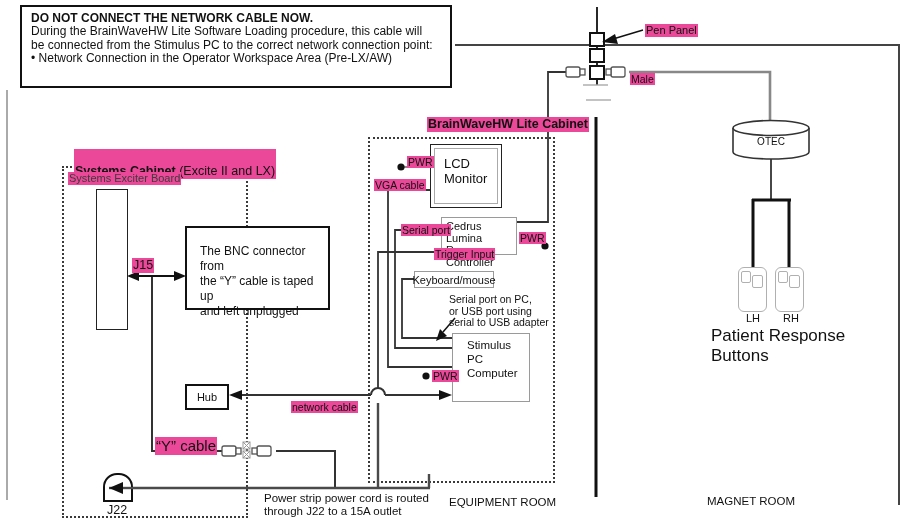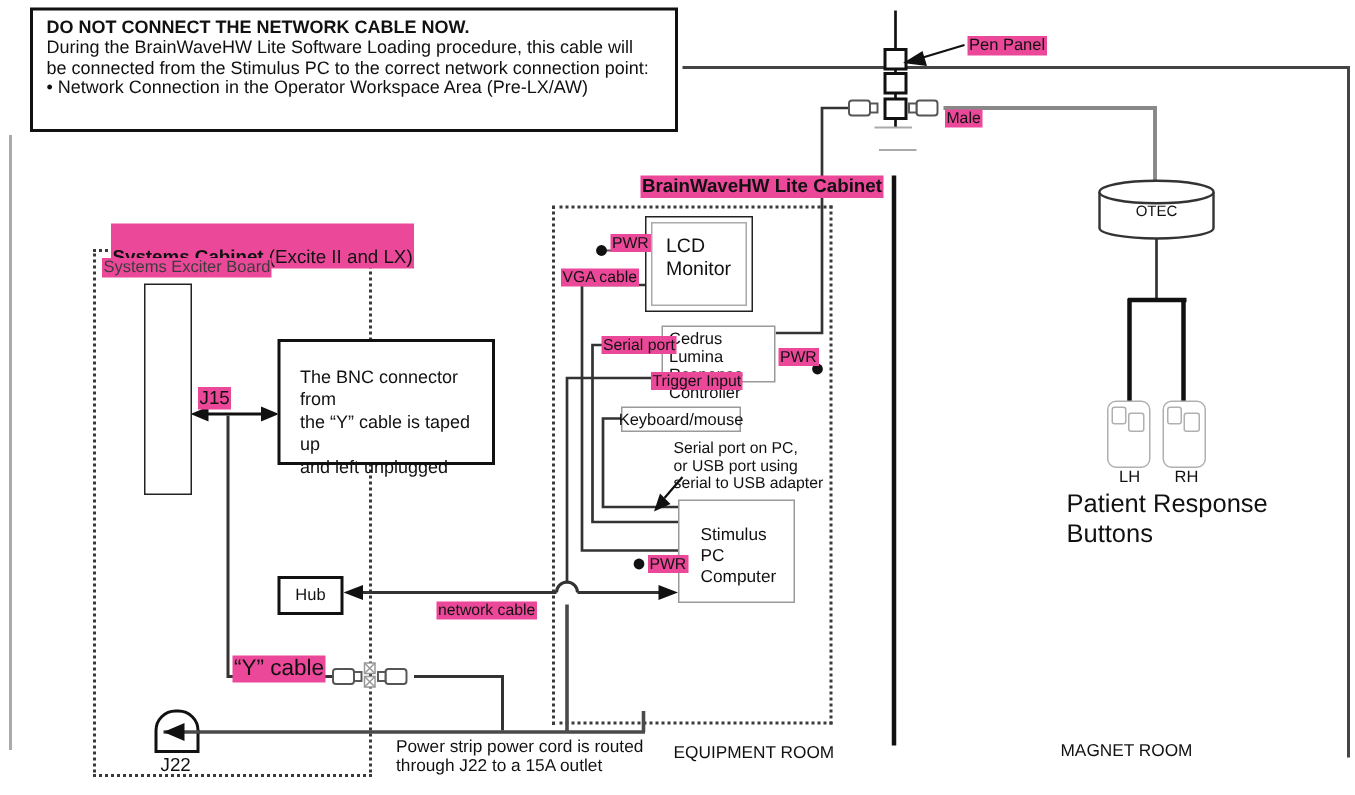--- a/index.html
+++ b/index.html
@@ -156,21 +156,21 @@
   <div class="lbl" style="left:398px;top:248px;font-size:10.5px;margin-left:36px;">Trigger Input</div>
 
   <div class="box b-light center" style="left:414px;top:271px;width:80px;height:17px;">
     <span style="font-size:11px;">Keyboard/mouse</span>
   </div>
 
   <div class="lbl" style="left:448px;top:294px;font-size:10.5px;line-height:11.5px;background:transparent;">Serial port on PC,
 or USB port using
 serial to USB adapter</div>
 
-  <div class="box b-light multi" style="left:452px;top:333px;width:78px;height:69px;font-size:11.5px;line-height:14px;padding:16px 0 0 14px;">Stimulus
+  <div class="box b-light multi" style="left:452px;top:333px;width:78px;height:69px;font-size:11.5px;line-height:14px;padding:4px 0 0 14px;">Stimulus
 PC
 Computer</div>
   <div class="lbl" style="left:432px;top:370px;font-size:10.5px;">PWR</div>
 
 
   <div class="lbl" style="left:291px;top:401px;font-size:10.5px;">network cable</div>
 
   <div class="lbl" style="left:263px;top:492px;font-size:11.5px;line-height:13px;background:transparent;">Power strip power cord is routed
 through J22 to a 15A outlet</div>
 

